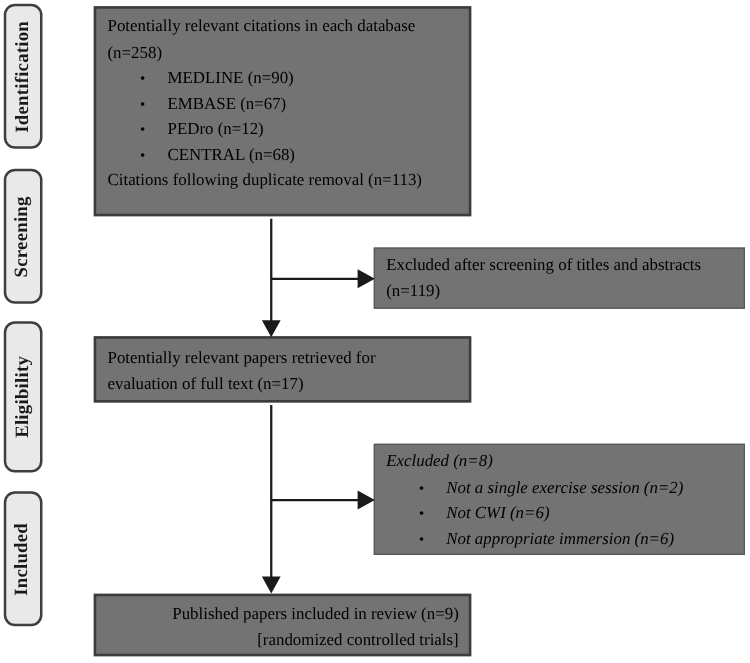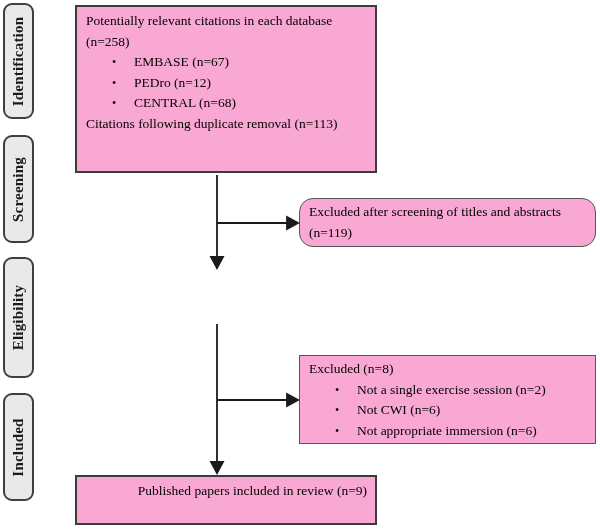--- a/index.html
+++ b/index.html
@@ -33,21 +33,21 @@
     transform: rotate(-90deg);
     white-space: nowrap;
     font-weight: bold;
     font-size: 15px;
     letter-spacing: 0.2px;
     color: #1a1a1a;
   }
   
   .flow-box {
     position: absolute;
-    background: #f9a8d4;
+    background: #737373;
     border: 2px solid #3c3c3c;
     box-sizing: border-box;
     font-size: 13.5px;
     line-height: 20.5px;
   }
   .flow-box.right {
     border-width: 1.5px;
     border-color: #565656;
   }
   .box-pad {
@@ -86,58 +86,68 @@
   </div>
   <div class="side-label" style="top:393px;height:108px;">
     <span>Included</span>
   </div>
 
   <div class="flow-box" style="left:75px;top:5px;width:302px;height:168px;">
     <div class="box-pad">
       <div>Potentially relevant citations in each database</div>
       <div>(n=258)</div>
       <div class="bullet-row">
+        <span class="bullet-glyph">•</span><span>MEDLINE (n=90)</span>
+      </div>
+      <div class="bullet-row">
         <span class="bullet-glyph">•</span><span>EMBASE (n=67)</span>
       </div>
       <div class="bullet-row">
         <span class="bullet-glyph">•</span><span>PEDro (n=12)</span>
       </div>
       <div class="bullet-row">
         <span class="bullet-glyph">•</span><span>CENTRAL (n=68)</span>
       </div>
       <div>Citations following duplicate removal (n=113)</div>
     </div>
   </div>
 
-  <div class="flow-box right" style="left:299px;top:198px;width:297px;height:49px;border-radius:14px;">
+  <div class="flow-box right" style="left:299px;top:198px;width:297px;height:49px;">
     <div class="box-pad" style="padding-top:3px;">
       <div>Excluded after screening of titles and abstracts</div>
       <div>(n=119)</div>
     </div>
   </div>
 
+  <div class="flow-box" style="left:75px;top:269px;width:302px;height:53px;">
+    <div class="box-pad" style="padding-top:5px;">
+      <div>Potentially relevant papers retrieved for</div>
+      <div>evaluation of full text (n=17)</div>
+    </div>
+  </div>
 
   <div class="flow-box right" style="left:299px;top:355px;width:297px;height:89px;">
-    <div class="box-pad" style="padding-top:3px;">
+    <div class="box-pad" style="padding-top:3px;font-style:italic;">
       <div>Excluded (n=8)</div>
       <div class="bullet-row">
         <span class="bullet-glyph">•</span><span>Not a single exercise session (n=2)</span>
       </div>
       <div class="bullet-row">
         <span class="bullet-glyph">•</span><span>Not CWI (n=6)</span>
       </div>
       <div class="bullet-row">
         <span class="bullet-glyph">•</span><span>Not appropriate immersion (n=6)</span>
       </div>
     </div>
   </div>
 
   <div class="flow-box" style="left:75px;top:475px;width:302px;height:50px;text-align:right;">
     <div class="box-pad" style="padding-top:4px;">
       <div>Published papers included in review (n=9)</div>
+      <div>[randomized controlled trials]</div>
     </div>
   </div>
 
   <svg id="arrows" width="600" height="530" viewBox="0 0 600 530">
     <g stroke="#1a1a1a" stroke-width="1.8" fill="#1a1a1a">
 
       <line x1="217" y1="175" x2="217" y2="258"></line>
       <polygon points="211,257 223,257 217,268"></polygon>
 
       <line x1="217" y1="223" x2="288" y2="223"></line>

